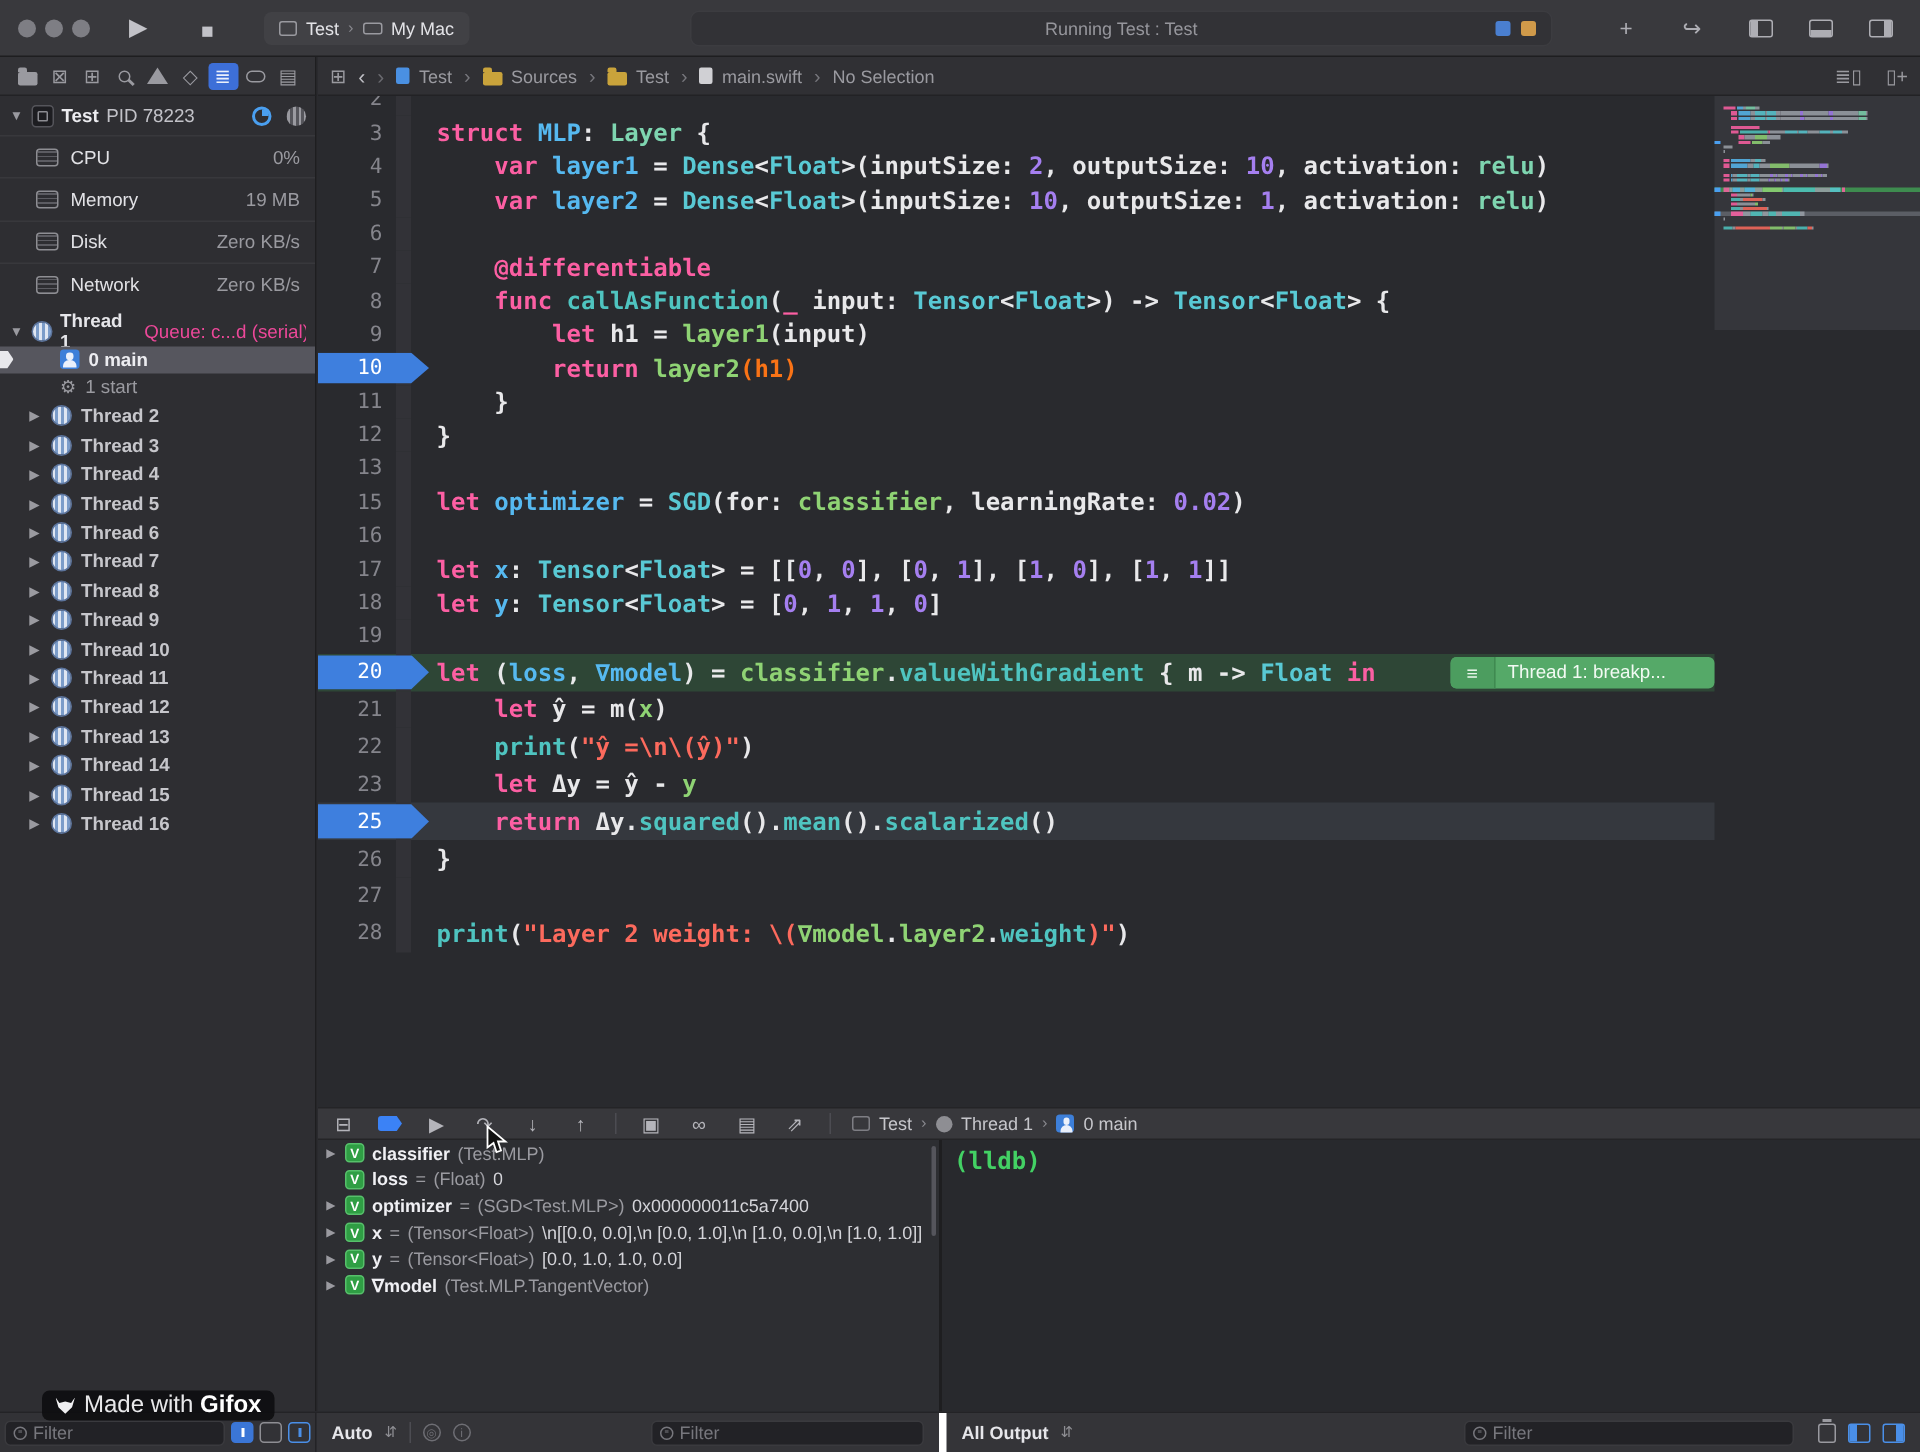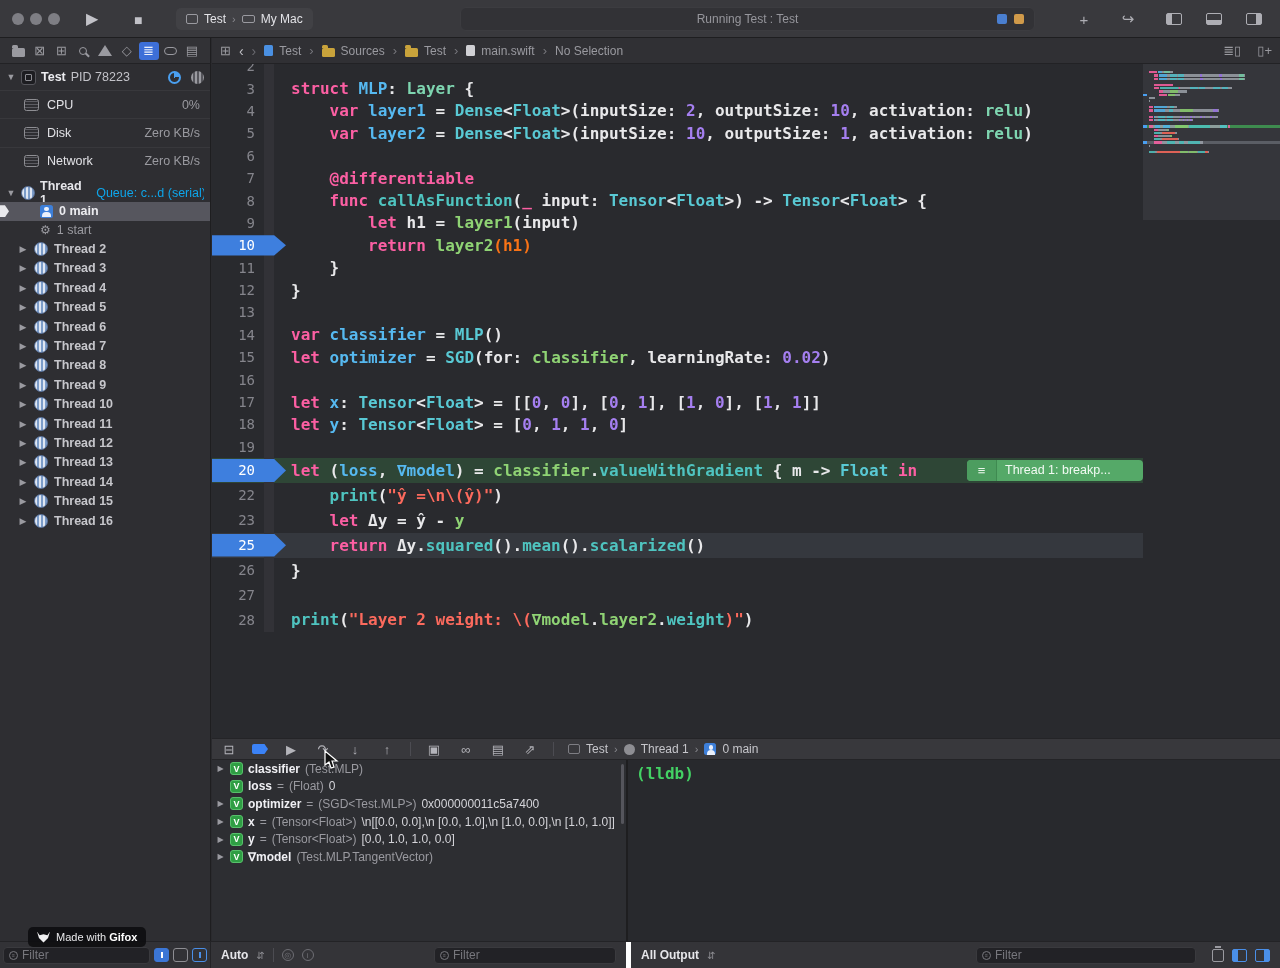--- a/index.html
+++ b/index.html
@@ -54,21 +54,21 @@
   .proc-icos { margin-left:auto; display:flex; gap:10px; align-items:center; }
   .ring-blue { width:13px; height:13px; border-radius:50%; border:2px solid #4a9ff0; background:conic-gradient(#4a9ff0 0 25%, transparent 25% 100%); }
   .ring-gray { width:13px; height:13px; border-radius:50%; background:repeating-linear-gradient(90deg,#9a9aa0 0 2px,#55555b 2px 4px); }
   .gauge-row { display:flex; align-items:center; height:28.4px; padding:0 10px 0 24px; gap:8px; border-top:1px solid #38383c; }
   .gauge-ico { width:15px; height:12px; border:1.3px solid #8e8e93; border-radius:2.5px; background:repeating-linear-gradient(0deg,transparent 0 2px,#5c5c62 2px 3px); flex:none; }
   .gauge-label { color:#e2e2e6; }
   .gauge-value { margin-left:auto; color:#9a9aa0; }
   .thread-ico { width:14px; height:14px; border-radius:50%; background:repeating-linear-gradient(90deg,#dfe6f2 0 2px,#7b9cc9 2px 4px); border:1px solid #5c749c; flex:none; }
   .thread1-row { display:flex; align-items:center; height:19px; margin-top:8px; padding:0 6px; gap:5px; }
   .thread1-label { color:#e6e6ea; font-weight:bold; }
-  .queue-label { color:#0ea5e9; white-space:nowrap; overflow:hidden; }
+  .queue-label { color:#ec4899; white-space:nowrap; overflow:hidden; }
   .frame-row { display:flex; align-items:center; height:18.6px; padding:0 6px 0 40px; gap:6px; position:relative; }
   .frame-row.selected { background:#56565e; }
   .sel-pointer { position:absolute; left:0; top:3px; width:9px; height:12px; background:#e8e8ec; clip-path:polygon(0 0,55% 0,100% 50%,55% 100%,0 100%); }
   .person-ico { width:13px; height:13px; background:#3d7fd9; border-radius:2.5px; position:relative; flex:none; }
   .person-ico::before{ content:''; position:absolute; left:4.2px; top:2px; width:4.5px; height:4.5px; border-radius:50%; background:#eaf0fb; }
   .person-ico::after{ content:''; position:absolute; left:2.2px; top:7px; width:8.5px; height:5px; border-radius:4px 4px 0 0; background:#eaf0fb; }
   .gear-ico { color:#9a9aa0; font-size:12px; line-height:13px; flex:none; }
   .frame-label { color:#ececf0; font-weight:bold; }
   .frame-label.dim { color:#9a9aa0; font-weight:normal; }
   .thread-row { display:flex; align-items:center; height:19.4px; padding:0 6px 0 18px; gap:6px; }
@@ -134,21 +134,21 @@
   .trash-ico { width:12px; height:13px; border:1.3px solid #9a9aa0; border-radius:2px; position:relative; margin-left:8px; }
   .trash-ico::before { content:''; position:absolute; top:-4px; left:2px; width:6px; height:2px; background:#9a9aa0; }
   .pane-toggle { width:15px; height:13px; border:1.6px solid #4a8fe8; border-radius:2px; position:relative; }
   .pane-toggle.left::after { content:''; position:absolute; left:0; top:0; bottom:0; width:5px; background:#4a8fe8; }
   .pane-toggle.right::after { content:''; position:absolute; right:0; top:0; bottom:0; width:5px; background:#4a8fe8; }
   .auto-label { color:#e6e6ea; font-weight:bold; }
 
   
   .gifox { position:absolute; left:28px; top:927px; height:20px; background:rgba(14,14,16,.92); border-radius:5px; display:flex; align-items:center; padding:0 9px; gap:6px; z-index:40; }
   .wolf { width:13px; height:11px; background:#f0f0f2; clip-path:polygon(0 0,20% 35%,50% 25%,80% 35%,100% 0,85% 60%,50% 100%,15% 60%); }
-  .gifox-text { font-size:11px; color:#e8e8ea; }
+  .gifox-text { font-size:16px; color:#e8e8ea; }
   .gifox-text b { color:#ffffff; }
 
   
   .cursor { position:absolute; left:324px; top:750px; z-index:60; }
 </style>
 </head>
 <body>
 
 <div id="window">
 
@@ -242,20 +242,25 @@
       </span>
     </div>
     <div id="gauges">
         <div class="gauge-row">
           <span class="gauge-ico"></span>
           <span class="gauge-label">CPU</span>
           <span class="gauge-value">0%</span>
         </div>
         <div class="gauge-row">
           <span class="gauge-ico"></span>
+          <span class="gauge-label">Memory</span>
+          <span class="gauge-value">19 MB</span>
+        </div>
+        <div class="gauge-row">
+          <span class="gauge-ico"></span>
           <span class="gauge-label">Disk</span>
           <span class="gauge-value">Zero KB/s</span>
         </div>
         <div class="gauge-row">
           <span class="gauge-ico"></span>
           <span class="gauge-label">Network</span>
           <span class="gauge-value">Zero KB/s</span>
         </div>
       </div>
     <div class="thread1-row">
@@ -411,25 +416,20 @@
         </div>
         <div class="code-line">
           <span class="gutter-num">12</span>
           <span class="ribbon"></span>
           <span class="code-text"><span style="color: rgb(232, 232, 234);">}</span></span>
         </div>
         <div class="code-line">
           <span class="gutter-num">13</span>
           <span class="ribbon"></span>
           <span class="code-text"></span>
-        </div>
-        <div class="code-line">
-          <span class="gutter-num">14</span>
-          <span class="ribbon"></span>
-          <span class="code-text"><span style="color: rgb(252, 95, 163);">var</span><span style="color: rgb(232, 232, 234);"> </span><span style="color: rgb(86, 185, 240);">classifier</span><span style="color: rgb(232, 232, 234);"> = </span><span style="color: rgb(89, 201, 212);">MLP</span><span style="color: rgb(232, 232, 234);">()</span></span>
         </div>
         <div class="code-line">
           <span class="gutter-num">15</span>
           <span class="ribbon"></span>
           <span class="code-text"><span style="color: rgb(252, 95, 163);">let</span><span style="color: rgb(232, 232, 234);"> </span><span style="color: rgb(86, 185, 240);">optimizer</span><span style="color: rgb(232, 232, 234);"> = </span><span style="color: rgb(89, 201, 212);">SGD</span><span style="color: rgb(232, 232, 234);">(</span><span style="color: rgb(232, 232, 234);">for: </span><span style="color: rgb(143, 211, 116);">classifier</span><span style="color: rgb(232, 232, 234);">, learningRate: </span><span style="color: rgb(165, 127, 240);">0.02</span><span style="color: rgb(232, 232, 234);">)</span></span>
         </div>
         <div class="code-line">
           <span class="gutter-num">16</span>
           <span class="ribbon"></span>
           <span class="code-text"></span>
@@ -453,20 +453,25 @@
           <span class="gutter-num">20</span>
           <span class="ribbon"></span>
           <span class="code-text"><span style="color: rgb(252, 95, 163);">let</span><span style="color: rgb(232, 232, 234);"> (</span><span style="color: rgb(86, 185, 240);">loss</span><span style="color: rgb(232, 232, 234);">, </span><span style="color: rgb(86, 185, 240);">∇model</span><span style="color: rgb(232, 232, 234);">) = </span><span style="color: rgb(143, 211, 116);">classifier</span><span style="color: rgb(232, 232, 234);">.</span><span style="color: rgb(79, 196, 192);">valueWithGradient</span><span style="color: rgb(232, 232, 234);"> { m -&gt; </span><span style="color: rgb(89, 201, 212);">Float</span><span style="color: rgb(232, 232, 234);"> </span><span style="color: rgb(252, 95, 163);">in</span></span>
           <span class="bp-badge" style="background: rgb(62, 127, 222);">
             <span class="bp-num">20</span>
           </span>
           <span class="annotation">
             <span class="eq">≡</span>
             <span class="atext">Thread 1: breakp...</span>
           </span>
+        </div>
+        <div class="code-line big">
+          <span class="gutter-num">21</span>
+          <span class="ribbon"></span>
+          <span class="code-text"><span style="color: rgb(232, 232, 234);">    </span><span style="color: rgb(252, 95, 163);">let</span><span style="color: rgb(232, 232, 234);"> ŷ = m(</span><span style="color: rgb(143, 211, 116);">x</span><span style="color: rgb(232, 232, 234);">)</span></span>
         </div>
         <div class="code-line big">
           <span class="gutter-num">22</span>
           <span class="ribbon"></span>
           <span class="code-text"><span style="color: rgb(232, 232, 234);">    </span><span style="color: rgb(79, 196, 192);">print</span><span style="color: rgb(232, 232, 234);">(</span><span style="color: rgb(252, 106, 93);">"ŷ =\n\(ŷ)"</span><span style="color: rgb(232, 232, 234);">)</span></span>
         </div>
         <div class="code-line big">
           <span class="gutter-num">23</span>
           <span class="ribbon"></span>
           <span class="code-text"><span style="color: rgb(232, 232, 234);">    </span><span style="color: rgb(252, 95, 163);">let</span><span style="color: rgb(232, 232, 234);"> Δy = ŷ - </span><span style="color: rgb(143, 211, 116);">y</span></span>

